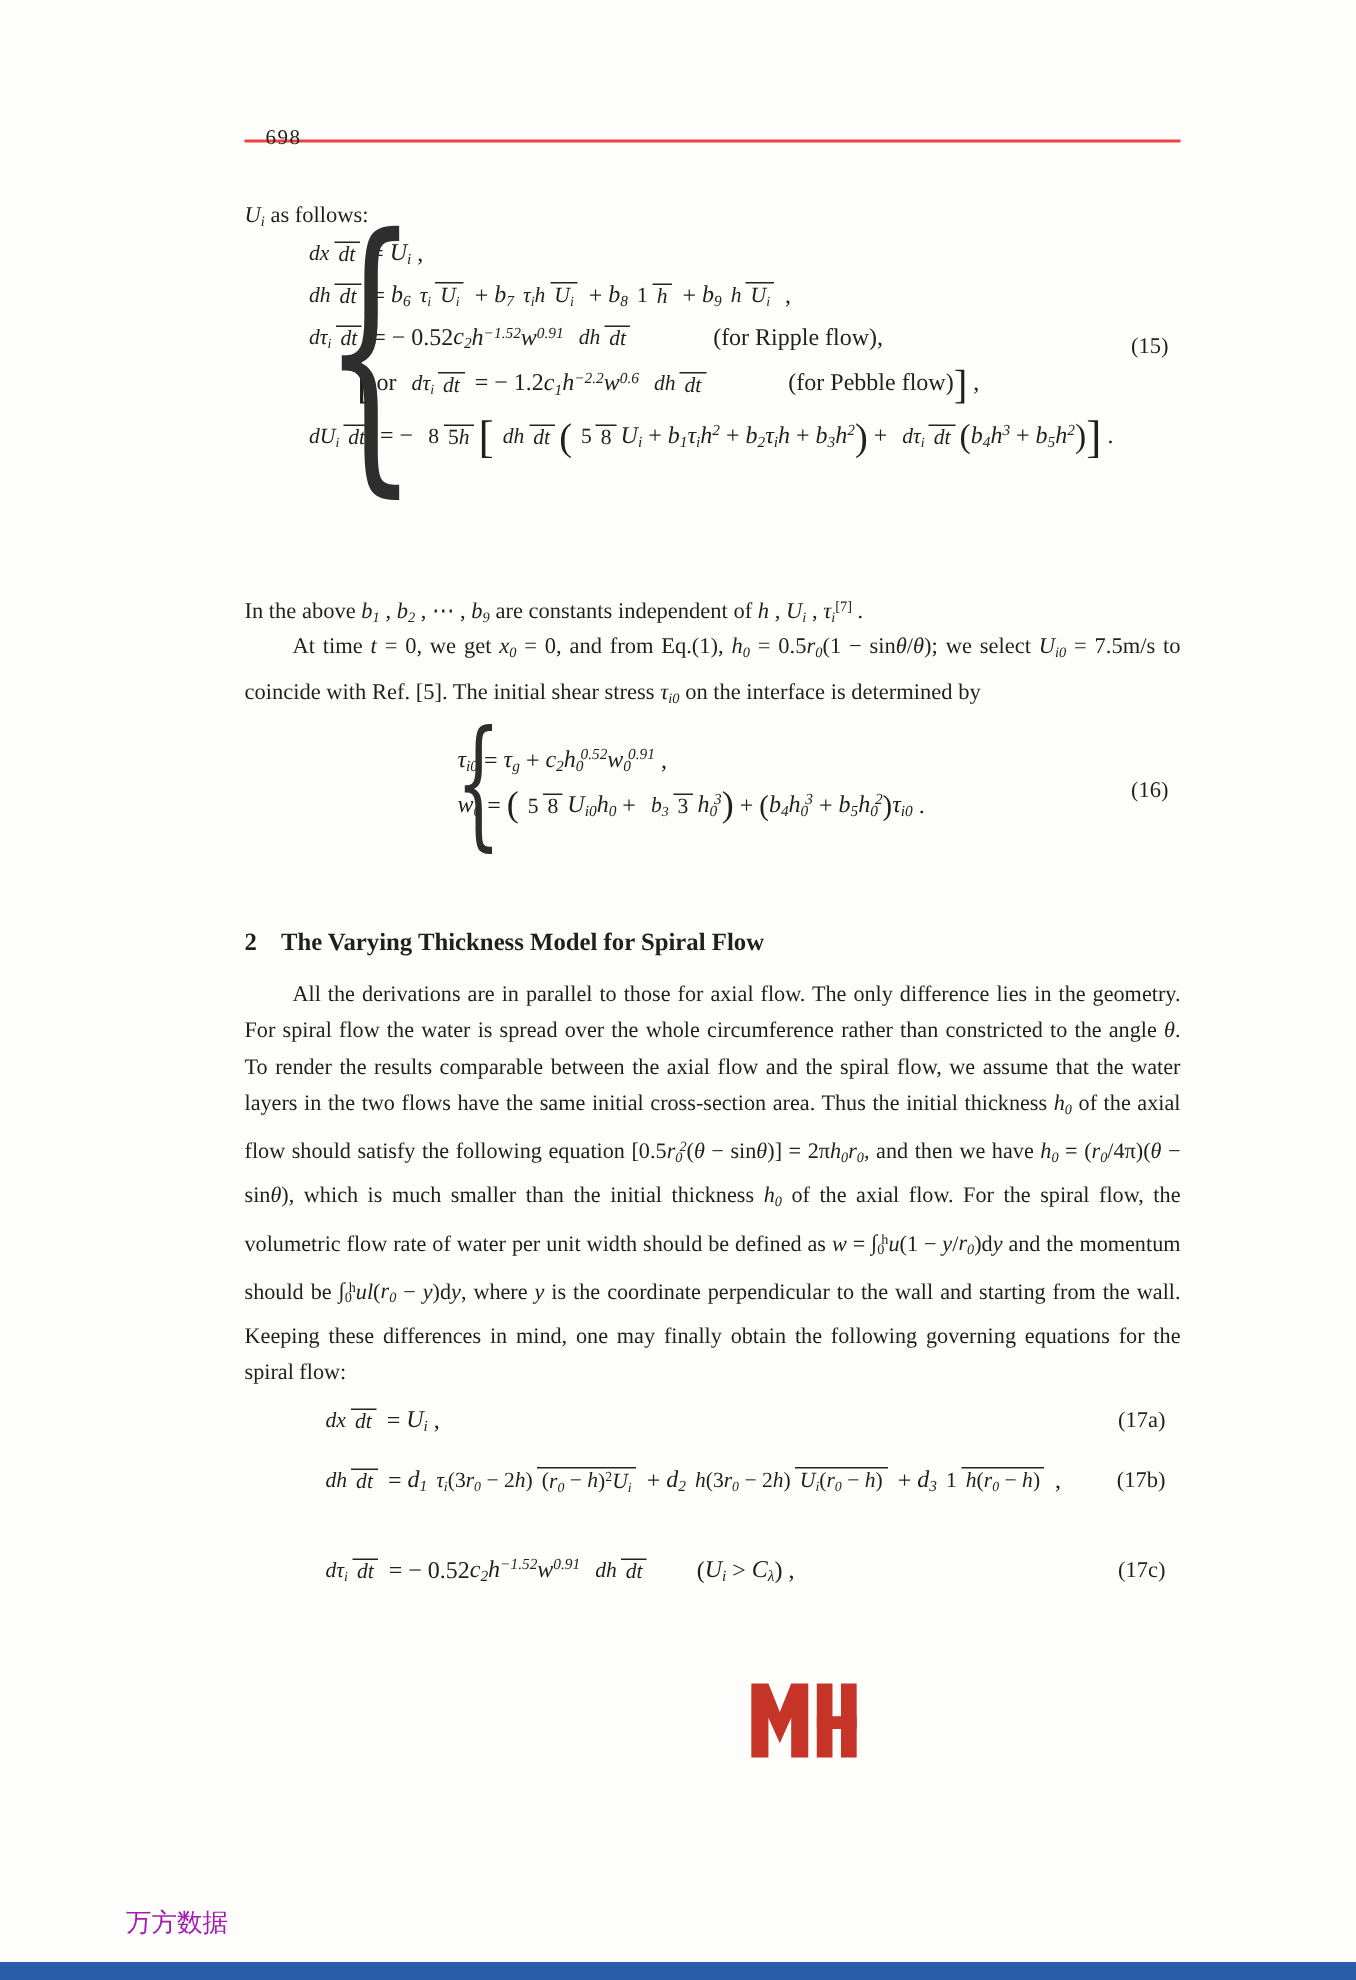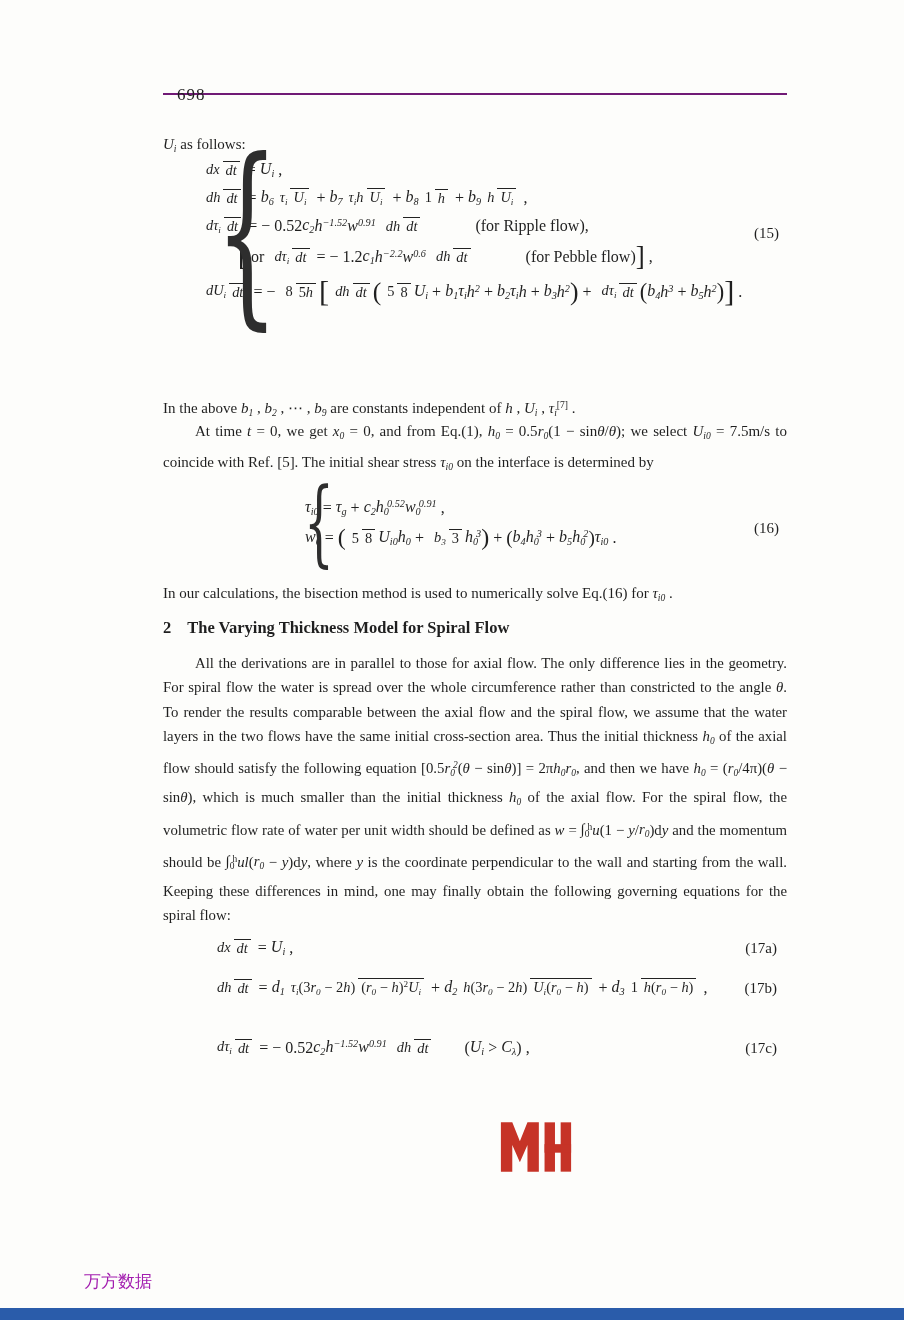--- a/index.html
+++ b/index.html
@@ -6,21 +6,21 @@
   .page {
     position:relative; width:904px; height:1320px; margin:0 auto;
     background:#fdfdfb; color:#1f1f1f;
     font-family:"Liberation Serif", serif; font-size:15px;
     overflow:hidden;
   }
   .column { position:absolute; left:163px; top:0; width:624px; height:100%; }
   .blk { position:absolute; left:0; right:0; }
 
   
-  .header { top:84px; border-bottom:2px solid #701a75; padding-bottom:9px; text-align:left; font-size:17px; }
+  .header { top:84px; border-bottom:2px solid #ef4444; padding-bottom:9px; text-align:left; font-size:14px; }
   .pagenum { position:absolute; left:14px; top:1px; letter-spacing:1px; }
   .authors { letter-spacing:0.5px; }
 
   
   .para { margin:0; text-align:justify; line-height:26px; font-size:15px; }
   .para.indent { text-indent:32px; }
   .para .mi, .para .mr { white-space:normal; }
 
   
   .mi { font-style:italic; }
@@ -258,21 +258,20 @@
             <span class="mi">b<sub>5</sub></span>
             <span class="mi">h<sub>0</sub><sup>2</sup></span>
             <span class="big" style="font-size: 1.2em;">)</span>
             <span class="mi">τ<sub>i0</sub></span>
             <span class="mr"> .</span>
           </div>
       </div>
       <span class="tag">(16)</span>
     </div>
 
-    <p class="blk para" style="top:580px;"><span class="mr">In our calculations, the bisection method is used to numerically solve Eq.(16) for </span><span class="mi">τ<sub>i0</sub></span><span class="mr"> .</span></p>
 
     <h2 class="blk section" style="top:618px;">
       <span class="sec-num">2</span>
       <span class="sec-title">The Varying Thickness Model for Spiral Flow</span>
     </h2>
 
     <p class="blk para indent" style="top:651px; line-height:24.4px; font-size:14.8px;"><span class="mr">All the derivations are in parallel to those for axial flow. The only difference lies in the geometry. For spiral flow the water is spread over the whole circumference rather than constricted to the angle </span><span class="mi">θ</span><span class="mr">. To render the results comparable between the axial flow and the spiral flow, we assume that the water layers in the two flows have the same initial cross-section area. Thus the initial thickness </span><span class="mi">h<sub>0</sub></span><span class="mr"> of the axial flow should satisfy the following equation [0.5</span><span class="mi">r<sub>0</sub><sup>2</sup></span><span class="mr">(</span><span class="mi">θ</span><span class="mr"> − sin</span><span class="mi">θ</span><span class="mr">)] = 2π</span><span class="mi">h<sub>0</sub></span><span class="mi">r<sub>0</sub></span><span class="mr">, and then we have </span><span class="mi">h<sub>0</sub></span><span class="mr"> = (</span><span class="mi">r<sub>0</sub></span><span class="mr">/4π)(</span><span class="mi">θ</span><span class="mr"> − sin</span><span class="mi">θ</span><span class="mr">), which is much smaller than the initial thickness </span><span class="mi">h<sub>0</sub></span><span class="mr"> of the axial flow. For the spiral flow, the volumetric flow rate of water per unit width should be defined as </span><span class="mi">w</span><span class="mr"> = </span><span class="mr">∫<sub>0</sub><sup>h</sup></span><span class="mi">u</span><span class="mr">(1 − </span><span class="mi">y</span><span class="mr">/</span><span class="mi">r<sub>0</sub></span><span class="mr">)d</span><span class="mi">y</span><span class="mr"> and the momentum should be </span><span class="mr">∫<sub>0</sub><sup>h</sup></span><span class="mi">ul</span><span class="mr">(</span><span class="mi">r<sub>0</sub></span><span class="mr"> − </span><span class="mi">y</span><span class="mr">)d</span><span class="mi">y</span><span class="mr">, where </span><span class="mi">y</span><span class="mr"> is the coordinate perpendicular to the wall and starting from the wall. Keeping these differences in mind, one may finally obtain the following governing equations for the spiral flow:</span></p>
 
     <div class="eqrow" style="top:938px;">
       <div class="eq-line">

